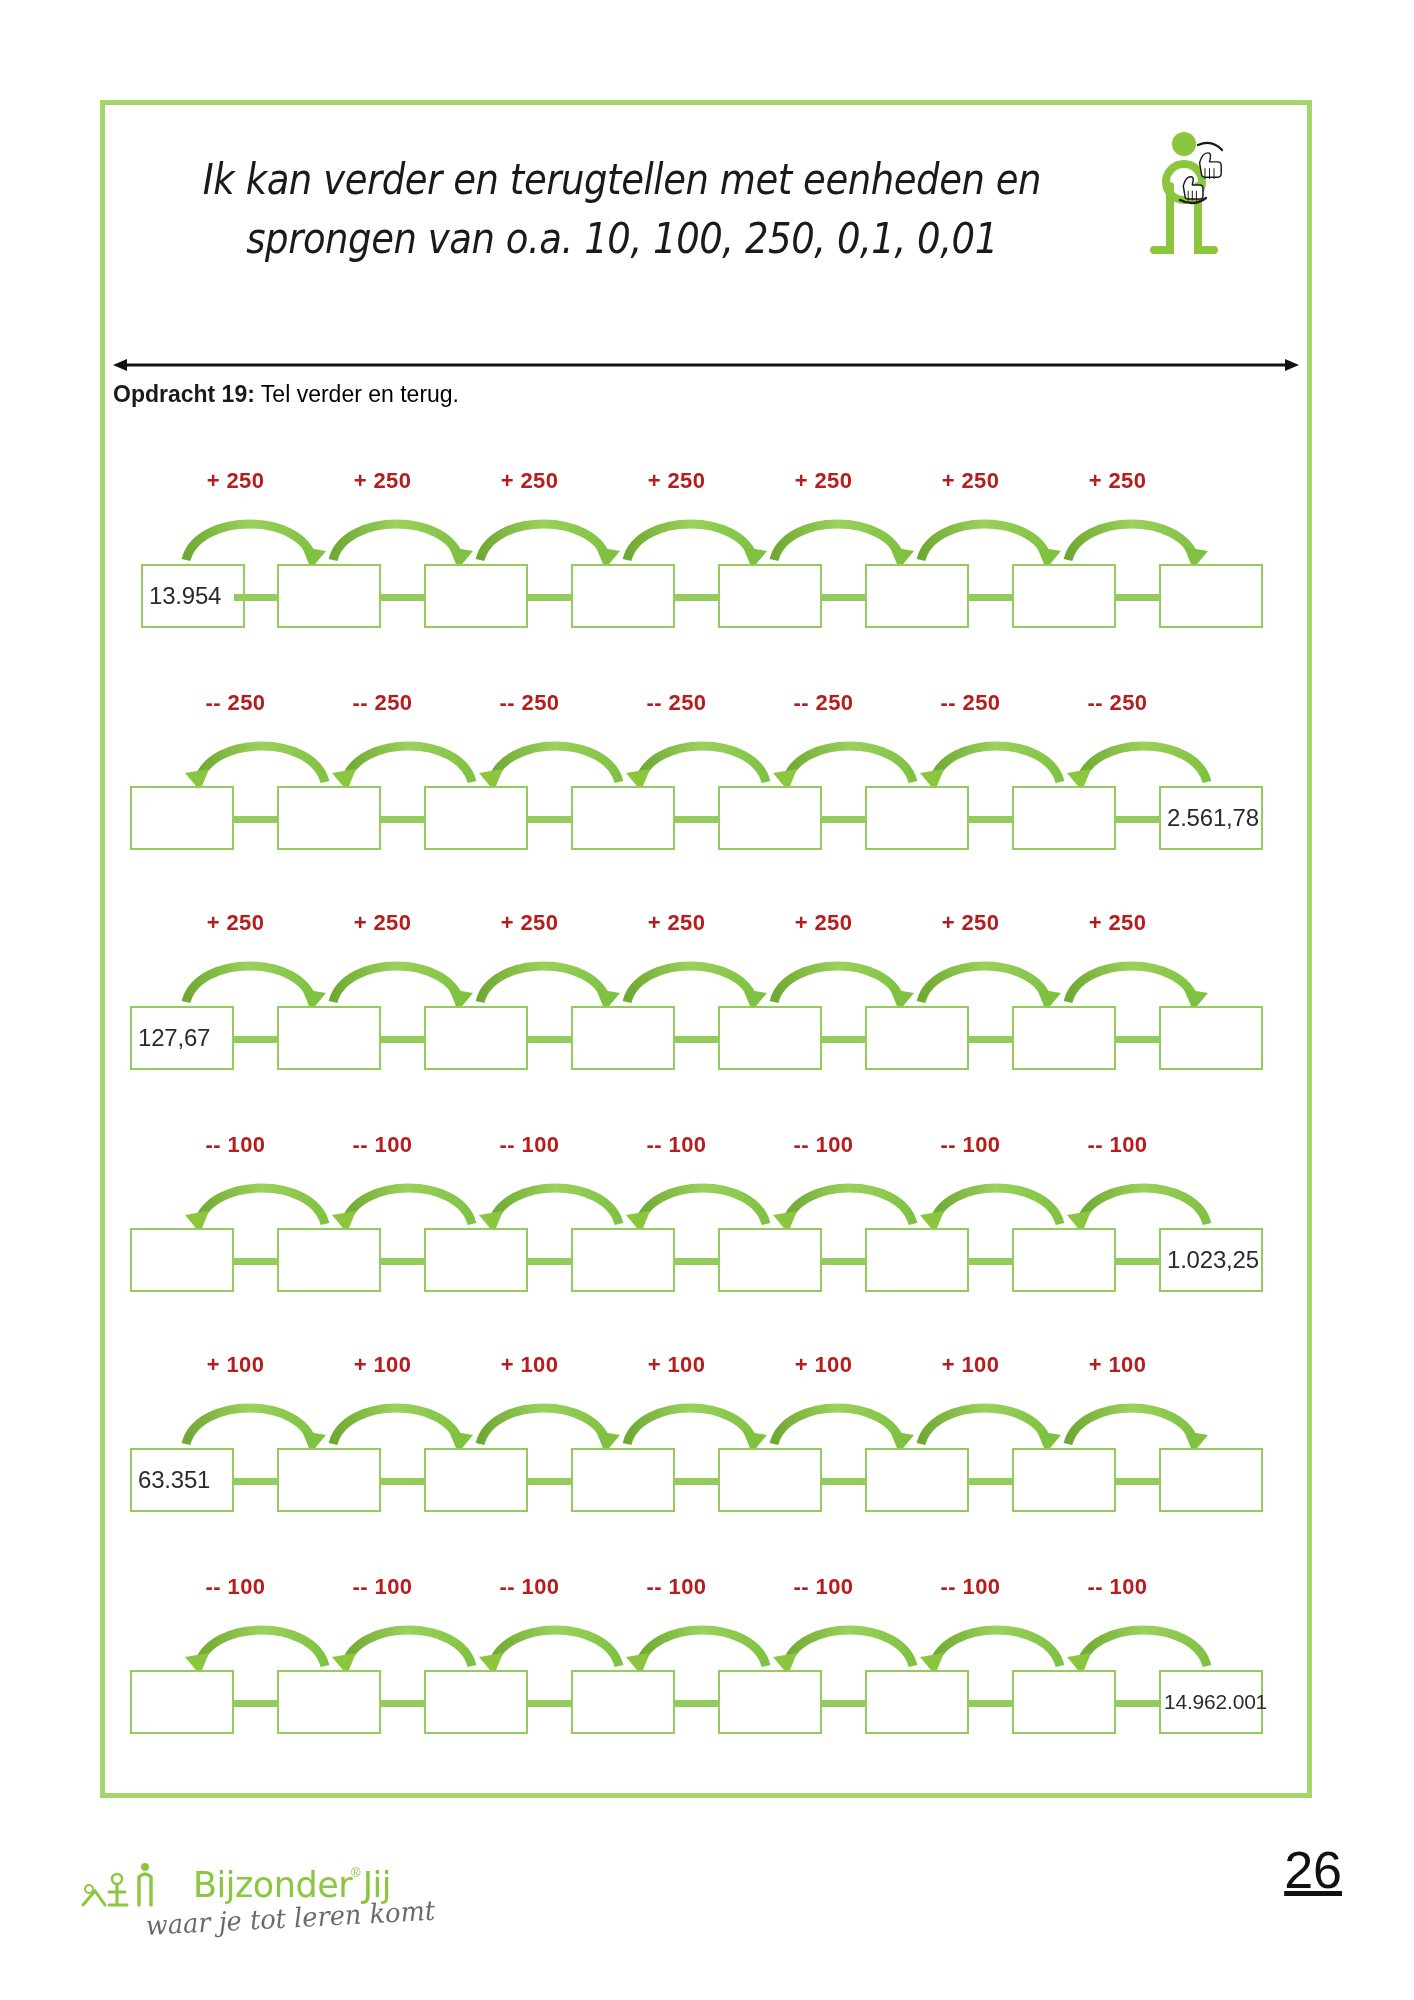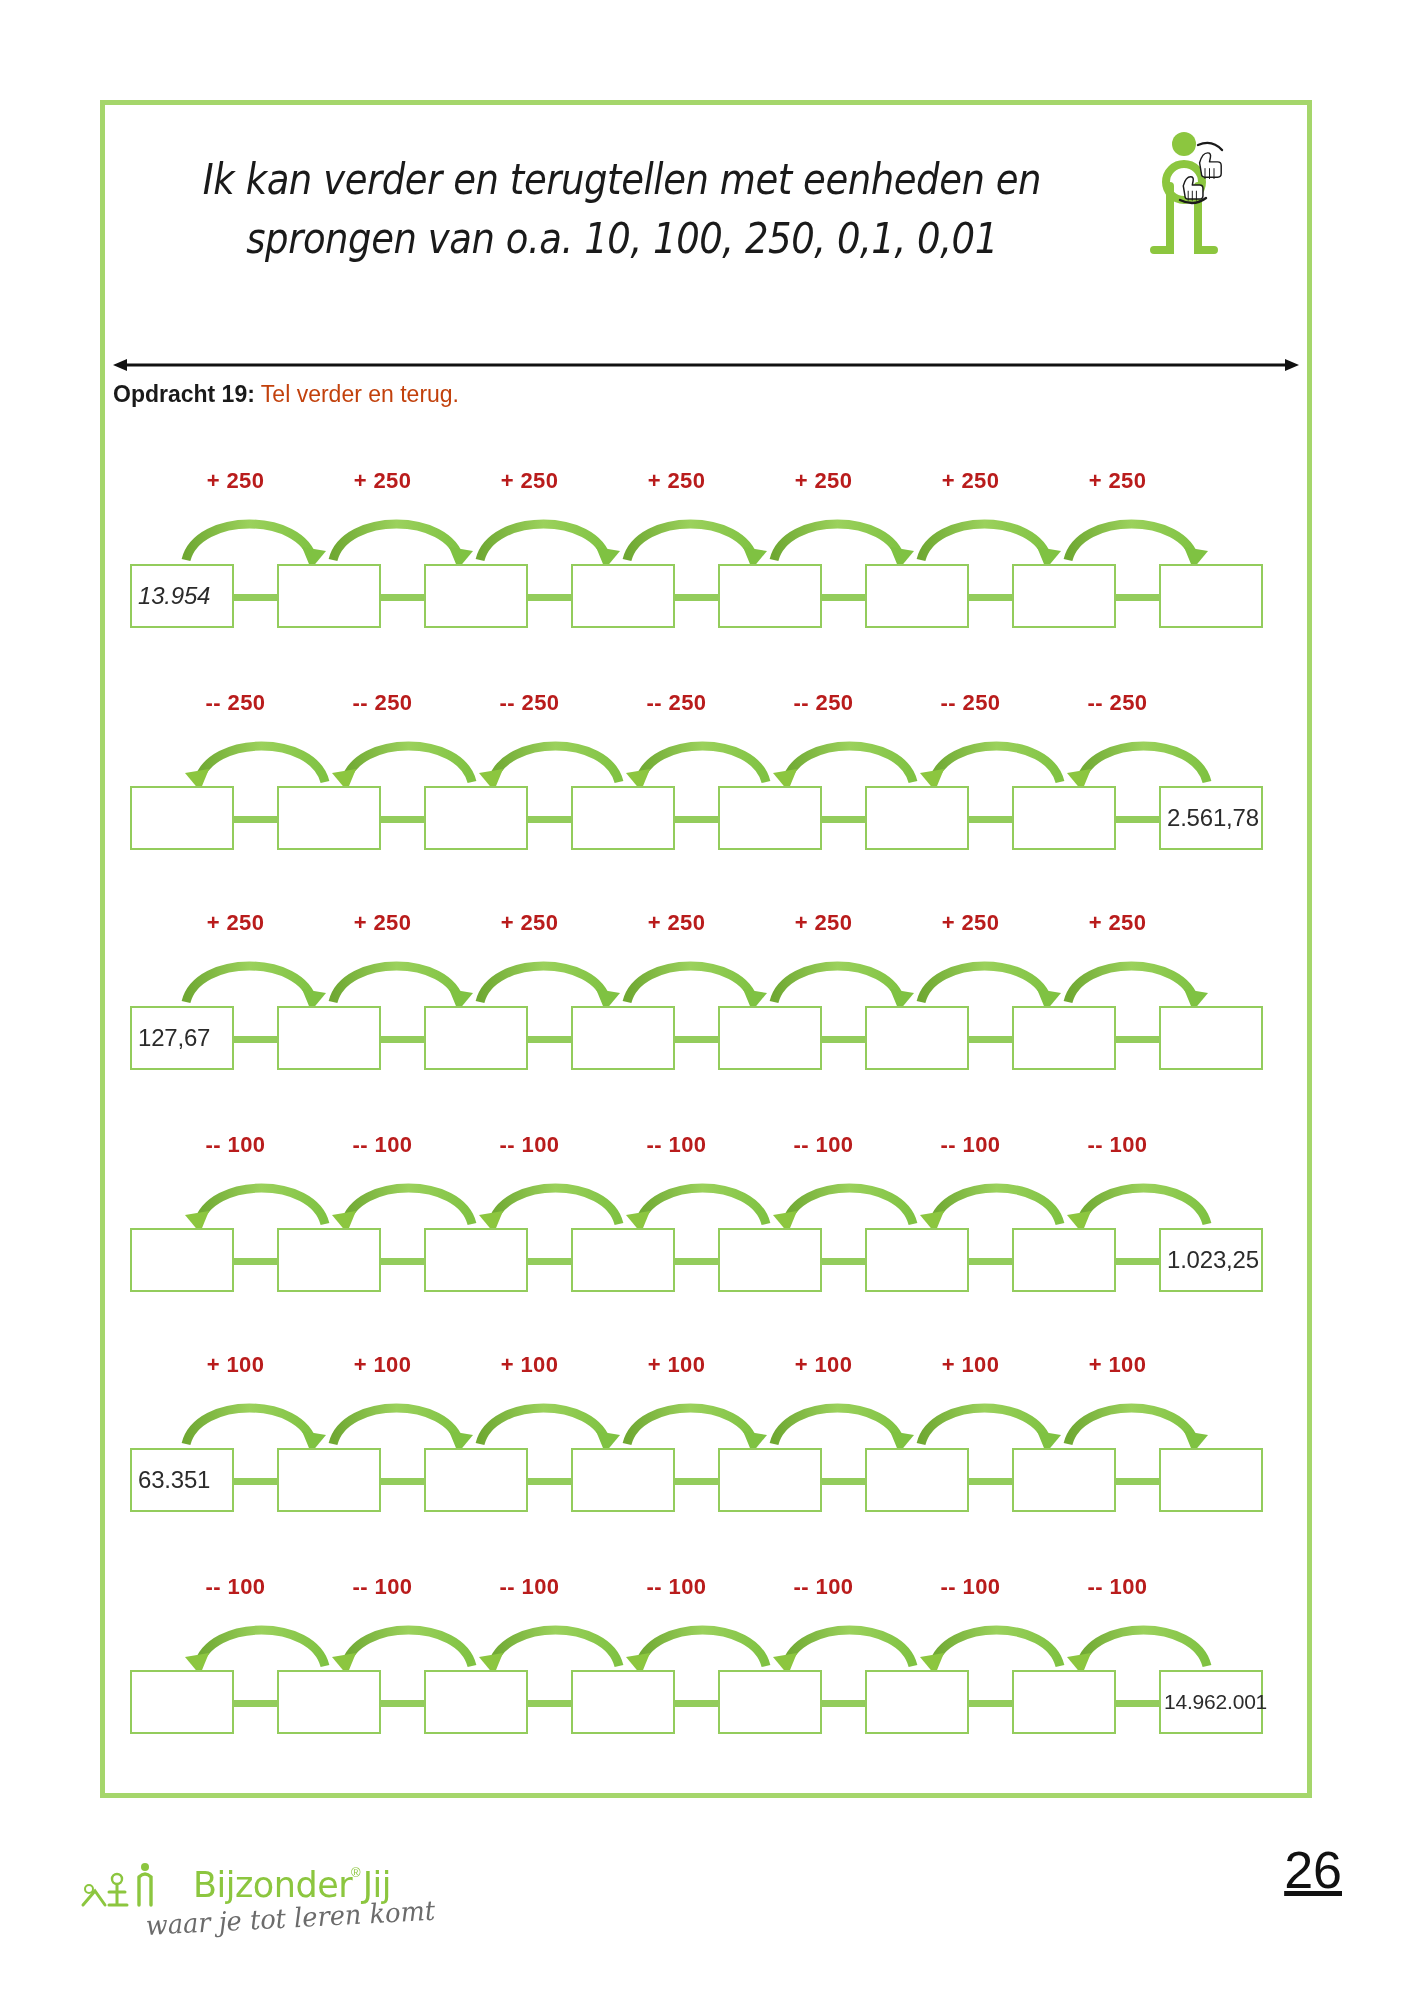--- a/index.html
+++ b/index.html
@@ -58,21 +58,21 @@
 
   
   #intro{
     position:absolute;
     left:113px; top:378px;
     width:900px;
     font-size:23px;
     line-height:1.42;
   }
   #intro .b{font-weight:bold;}
-  #intro .n{font-weight:normal;color:#c2410c;}
+  #intro .n{font-weight:normal;color:#000000;}
 
   
   #rows{
     position:absolute;
     left:0; top:0; width:1414px; height:2000px;
     pointer-events:none;
   }
   .jump-row{
     position:absolute;
     left:130px;
@@ -265,21 +265,21 @@
           <g>
             <path d="M791 54 C803 6 906 6 918 54" fill="none" stroke="url(#gr0)" stroke-width="9" stroke-linecap="butt"></path>
             <polygon points="907,41 931,45 916,63" fill="#7FC242"></polygon>
           </g>
           <g>
             <path d="M938 54 C950 6 1053 6 1065 54" fill="none" stroke="url(#gr0)" stroke-width="9" stroke-linecap="butt"></path>
             <polygon points="1054,41 1078,45 1063,63" fill="#7FC242"></polygon>
           </g>
         </svg></div>
       <div class="boxes">
-        <div class="cell" style="left: 0px; font-style: italic;">
+        <div class="cell" style="left: 11px;">
           <span>13.954</span>
         </div>
         <div class="connector" style="left: 104px; width: 43px;"></div>
         <div class="cell" style="left: 147px;">
           <span></span>
         </div>
         <div class="connector" style="left: 251px; width: 43px;"></div>
         <div class="cell" style="left: 294px;">
           <span></span>
         </div>

